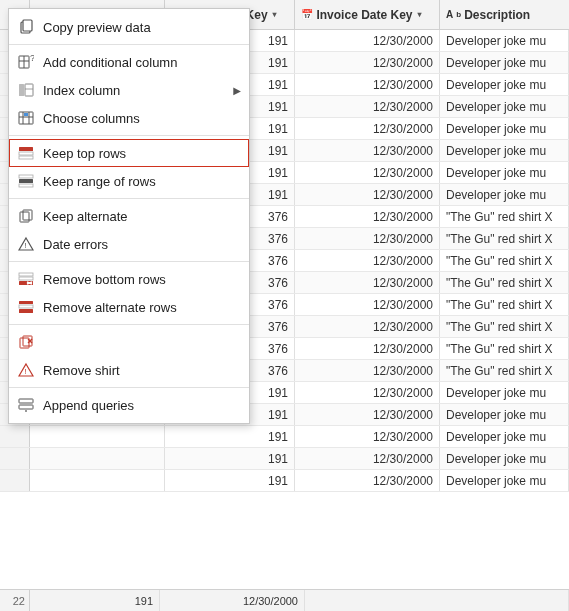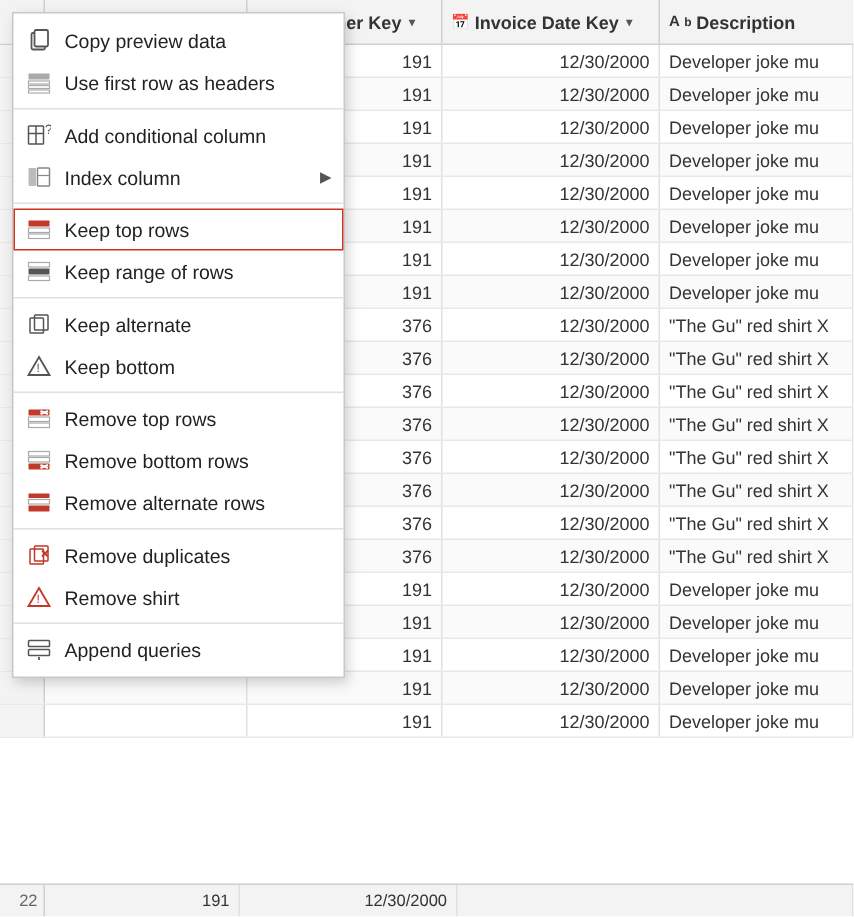--- a/index.html
+++ b/index.html
@@ -161,21 +161,21 @@
     }
     .footer-row .row-number-col {
       background: #f3f3f3;
     }
 
     
     .context-menu {
       position: absolute;
       top: 8px;
       left: 8px;
-      width: 222px;
+      width: 242px;
       background: #fff;
       border: 1px solid #c8c8c8;
       box-shadow: 2px 3px 8px rgba(0,0,0,0.18);
       z-index: 10;
       padding: 4px 0;
     }
 
     .menu-item {
       display: flex;
       align-items: center;
@@ -419,31 +419,20 @@
 <div class="context-menu" id="context-menu">
 <div class="menu-item">
       <span class="menu-icon" style="color: rgb(85, 85, 85);">
         <svg width="16" height="16" viewBox="0 0 16 16">
           <rect x="3" y="3" width="9" height="11" rx="1" fill="none" stroke="#555" stroke-width="1.2"></rect>
           <rect x="5" y="1" width="9" height="11" rx="1" fill="white" stroke="#555" stroke-width="1.2"></rect>
         </svg>
       </span>
       <span>Copy preview data</span>
     </div>
-    <div class="menu-item">
-      <span class="menu-icon" style="color: rgb(85, 85, 85);">
-        <svg width="16" height="16" viewBox="0 0 16 16">
-          <rect x="1" y="2" width="14" height="4" fill="#aaa" rx="0.5"></rect>
-          <rect x="1" y="7" width="14" height="2" fill="none" stroke="#aaa" stroke-width="0.8"></rect>
-          <rect x="1" y="10" width="14" height="2" fill="none" stroke="#aaa" stroke-width="0.8"></rect>
-          <rect x="1" y="13" width="14" height="2" fill="none" stroke="#aaa" stroke-width="0.8"></rect>
-        </svg>
-      </span>
-      <span>Use first row as headers</span>
-    </div>
     <div class="menu-separator"></div>
     <div class="menu-item">
       <span class="menu-icon" style="color: rgb(85, 85, 85);">
         <svg width="16" height="16" viewBox="0 0 16 16">
           <rect x="1" y="2" width="10" height="12" rx="0.5" fill="none" stroke="#555" stroke-width="1"></rect>
           <line x1="6" y1="2" x2="6" y2="14" stroke="#555" stroke-width="1"></line>
           <line x1="1" y1="7" x2="11" y2="7" stroke="#555" stroke-width="1"></line>
           <text x="12" y="7" font-size="9" fill="#555">?</text>
         </svg>
       </span>
@@ -453,20 +442,32 @@
       <span class="menu-icon" style="color: rgb(85, 85, 85);">
         <svg width="16" height="16" viewBox="0 0 16 16">
           <rect x="1" y="2" width="5" height="12" rx="0.5" fill="#bbb"></rect>
           <rect x="7" y="2" width="8" height="12" rx="0.5" fill="none" stroke="#888" stroke-width="1"></rect>
           <line x1="7" y1="7" x2="15" y2="7" stroke="#888" stroke-width="0.8"></line>
         </svg>
       </span>
       <span>Index column</span>
       <span class="menu-arrow">▶</span>
     </div>
+    <div class="menu-item">
+      <span class="menu-icon" style="color: rgb(85, 85, 85);">
+        <svg width="16" height="16" viewBox="0 0 16 16">
+          <rect x="1" y="2" width="14" height="12" rx="0.5" fill="none" stroke="#555" stroke-width="1"></rect>
+          <line x1="5" y1="2" x2="5" y2="14" stroke="#555" stroke-width="1"></line>
+          <line x1="11" y1="2" x2="11" y2="14" stroke="#555" stroke-width="1"></line>
+          <line x1="1" y1="7" x2="15" y2="7" stroke="#555" stroke-width="1"></line>
+          <rect x="6" y="3" width="4" height="3" fill="#4a90d9"></rect>
+        </svg>
+      </span>
+      <span>Choose columns</span>
+    </div>
     <div class="menu-separator"></div>
     <div class="menu-item active">
       <span class="menu-icon" style="color: rgb(192, 57, 43);">
         <svg width="16" height="16" viewBox="0 0 16 16">
           <rect x="1" y="2" width="14" height="4" fill="#c0392b" rx="0.5"></rect>
           <rect x="1" y="7" width="14" height="3" fill="none" stroke="#aaa" stroke-width="0.8"></rect>
           <rect x="1" y="11" width="14" height="3" fill="none" stroke="#aaa" stroke-width="0.8"></rect>
         </svg>
       </span>
       <span>Keep top rows</span>
@@ -491,35 +492,23 @@
       </span>
       <span>Keep alternate</span>
     </div>
     <div class="menu-item">
       <span class="menu-icon" style="color: rgb(85, 85, 85);">
         <svg width="16" height="16" viewBox="0 0 16 16">
           <polygon points="8,2 15,14 1,14" fill="none" stroke="#555" stroke-width="1.2"></polygon>
           <text x="7.5" y="12" font-size="8" fill="#555" text-anchor="middle">!</text>
         </svg>
       </span>
-      <span>Keep bottom</span>
+      <span>Date errors</span>
     </div>
     <div class="menu-separator"></div>
-    <div class="menu-item">
-      <span class="menu-icon" style="color: rgb(192, 57, 43);">
-        <svg width="16" height="16" viewBox="0 0 16 16">
-          <rect x="1" y="2" width="14" height="4" fill="#c0392b" rx="0.5"></rect>
-          <rect x="1" y="7" width="14" height="3" fill="none" stroke="#aaa" stroke-width="0.8"></rect>
-          <rect x="1" y="11" width="14" height="3" fill="none" stroke="#aaa" stroke-width="0.8"></rect>
-          <line x1="9" y1="3" x2="14" y2="5" stroke="white" stroke-width="1.5"></line>
-          <line x1="14" y1="3" x2="9" y2="5" stroke="white" stroke-width="1.5"></line>
-        </svg>
-      </span>
-      <span>Remove top rows</span>
-    </div>
     <div class="menu-item">
       <span class="menu-icon" style="color: rgb(192, 57, 43);">
         <svg width="16" height="16" viewBox="0 0 16 16">
           <rect x="1" y="2" width="14" height="3" fill="none" stroke="#aaa" stroke-width="0.8"></rect>
           <rect x="1" y="6" width="14" height="3" fill="none" stroke="#aaa" stroke-width="0.8"></rect>
           <rect x="1" y="10" width="14" height="4" fill="#c0392b" rx="0.5"></rect>
           <line x1="9" y1="11" x2="14" y2="13" stroke="white" stroke-width="1.5"></line>
           <line x1="14" y1="11" x2="9" y2="13" stroke="white" stroke-width="1.5"></line>
         </svg>
       </span>
@@ -538,21 +527,20 @@
     <div class="menu-separator"></div>
     <div class="menu-item">
       <span class="menu-icon" style="color: rgb(192, 57, 43);">
         <svg width="16" height="16" viewBox="0 0 16 16">
           <rect x="2" y="4" width="9" height="10" rx="0.5" fill="none" stroke="#c0392b" stroke-width="1"></rect>
           <rect x="5" y="2" width="9" height="10" rx="0.5" fill="none" stroke="#c0392b" stroke-width="1"></rect>
           <line x1="10" y1="5" x2="14" y2="9" stroke="#c0392b" stroke-width="1.2"></line>
           <line x1="14" y1="5" x2="10" y2="9" stroke="#c0392b" stroke-width="1.2"></line>
         </svg>
       </span>
-      <span>Remove duplicates</span>
     </div>
     <div class="menu-item">
       <span class="menu-icon" style="color: rgb(192, 57, 43);">
         <svg width="16" height="16" viewBox="0 0 16 16">
           <polygon points="8,2 15,14 1,14" fill="none" stroke="#c0392b" stroke-width="1.2"></polygon>
           <text x="7.5" y="12" font-size="8" fill="#c0392b" text-anchor="middle">!</text>
         </svg>
       </span>
       <span>Remove shirt</span>
     </div>

